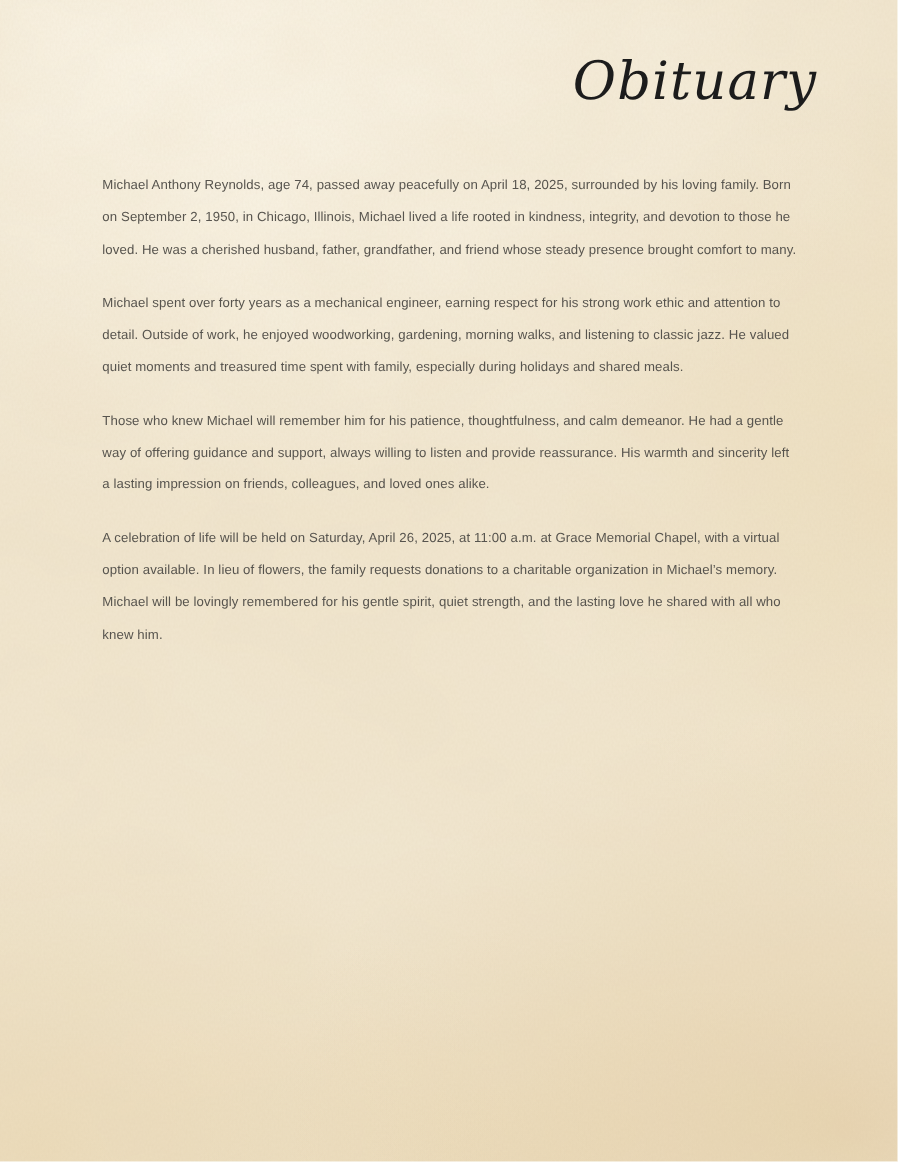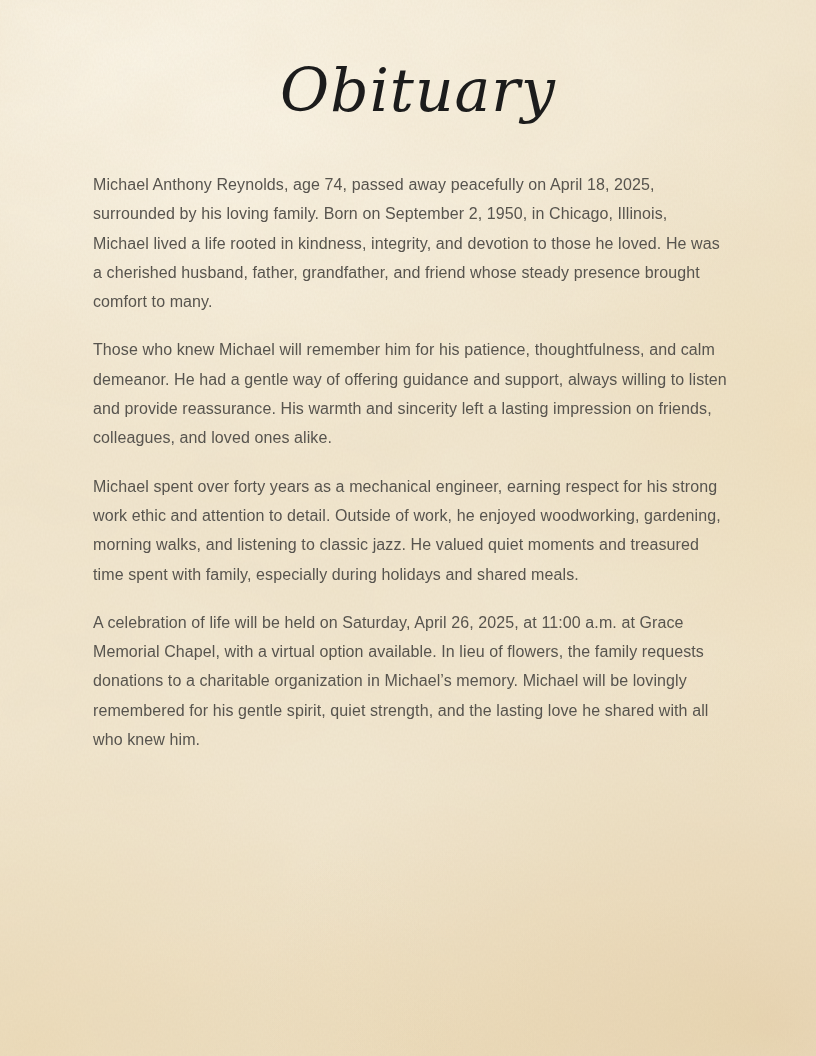--- a/index.html
+++ b/index.html
@@ -26,32 +26,32 @@
     inset: 0;
     pointer-events: none;
   }
   .content {
     position: absolute;
     left: 93px;
     top: 34px;
     width: 650px;
   }
   .title {
-    margin: 16px 0 40px 0;
-    text-align: center;
+    margin: 0 0 40px 0;
+    text-align: right;
     font-family: "DejaVu Serif", serif;
     font-style: italic;
     font-weight: 500;
-    font-size: 60px;
+    font-size: 48px;
     line-height: 80px;
     letter-spacing: 1px;
   }
   .body-text p {
     margin: 0 16px 19px 0;
-    font-size: 16px;
+    font-size: 12px;
     line-height: 29.3px;
     letter-spacing: 0.1px;
   }
 </style>
 </head>
 <body>
 
 <div class="page">
 
   <svg class="texture" width="816" height="1056" viewBox="0 0 816 1056" aria-hidden="true">
@@ -73,19 +73,19 @@
     </defs>
     <rect x="0" y="0" width="816" height="1056" filter="url(#mottle)"></rect>
     <rect x="0" y="0" width="816" height="1056" filter="url(#grain)"></rect>
   </svg>
 
   <div class="content">
     <h1 class="title" style="color: rgb(28, 28, 28);">Obituary</h1>
 
     <div class="body-text">
       <p style="color: rgb(87, 84, 78);">Michael Anthony Reynolds, age 74, passed away peacefully on April 18, 2025, surrounded by his loving family. Born on September 2, 1950, in Chicago, Illinois, Michael lived a life rooted in kindness, integrity, and devotion to those he loved. He was a cherished husband, father, grandfather, and friend whose steady presence brought comfort to many.</p>
+      <p style="color: rgb(87, 84, 78);">Michael spent over forty years as a mechanical engineer, earning respect for his strong work ethic and attention to detail. Outside of work, he enjoyed woodworking, gardening, morning walks, and listening to classic jazz. He valued quiet moments and treasured time spent with family, especially during holidays and shared meals.</p>
       <p style="color: rgb(87, 84, 78);">Those who knew Michael will remember him for his patience, thoughtfulness, and calm demeanor. He had a gentle way of offering guidance and support, always willing to listen and provide reassurance. His warmth and sincerity left a lasting impression on friends, colleagues, and loved ones alike.</p>
-      <p style="color: rgb(87, 84, 78);">Michael spent over forty years as a mechanical engineer, earning respect for his strong work ethic and attention to detail. Outside of work, he enjoyed woodworking, gardening, morning walks, and listening to classic jazz. He valued quiet moments and treasured time spent with family, especially during holidays and shared meals.</p>
       <p style="color: rgb(87, 84, 78);">A celebration of life will be held on Saturday, April 26, 2025, at 11:00 a.m. at Grace Memorial Chapel, with a virtual option available. In lieu of flowers, the family requests donations to a charitable organization in Michael’s memory. Michael will be lovingly remembered for his gentle spirit, quiet strength, and the lasting love he shared with all who knew him.</p>
     </div>
   </div>
 
 </div>
 
 </body></html>

